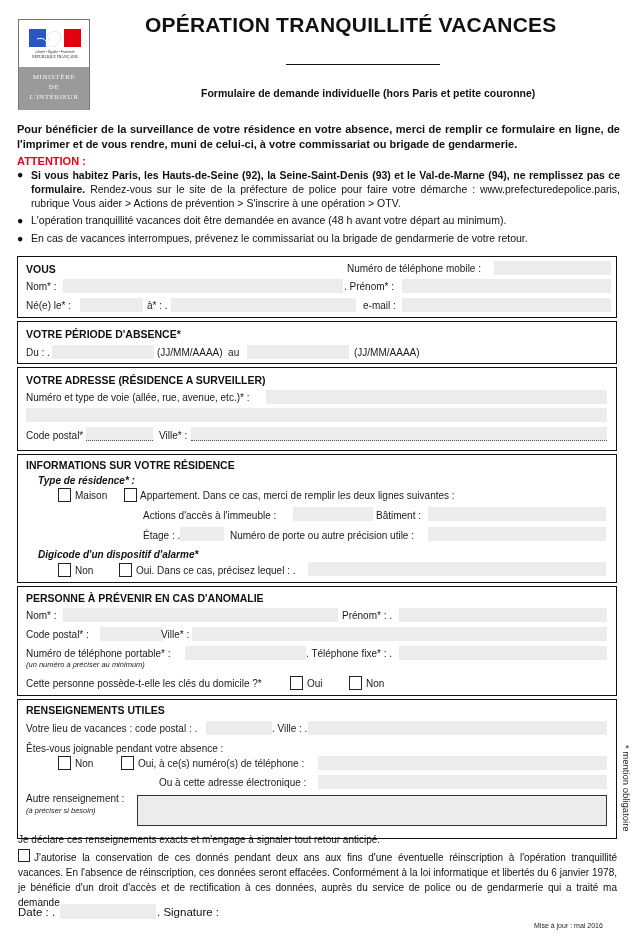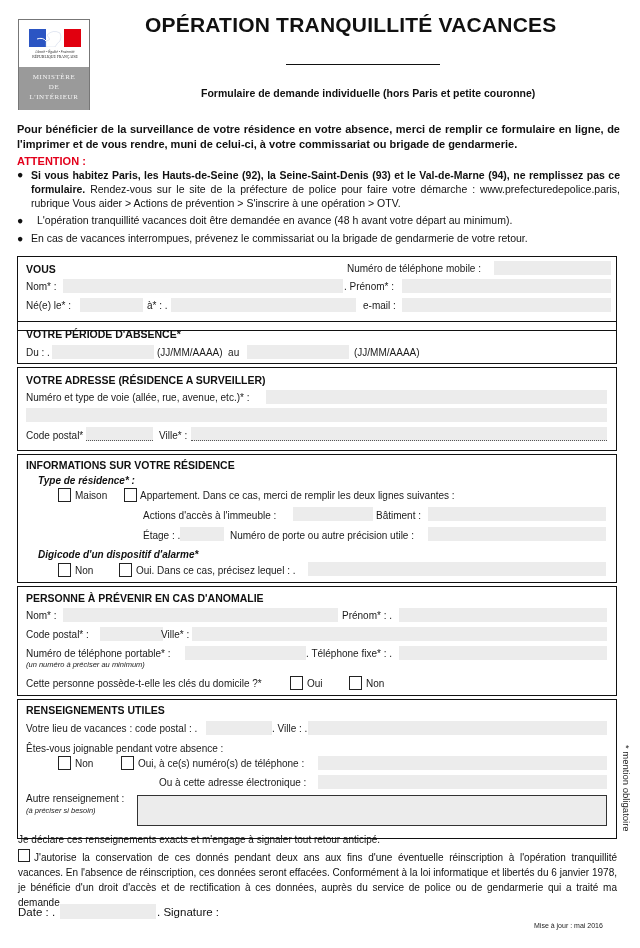--- a/index.html
+++ b/index.html
@@ -50,28 +50,28 @@
 <div class="abs" style="left:17px; top:155px; font-size:11px; font-weight:bold; color:#e3001b;">ATTENTION :</div>
 
 <div class="bullet" style="left:17px; top:168px; width:603px;">
   <span style="position:absolute; left:0; top:0;">●</span>
   <div style="margin-left:14px; text-align:justify; font-size:10.5px; line-height:14px;">
     <b>Si vous habitez Paris, les Hauts-de-Seine (92), la Seine-Saint-Denis (93) et le Val-de-Marne (94), ne remplissez pas ce formulaire.</b><span> Rendez-vous sur le site de la préfecture de police pour faire votre démarche : www.prefecturedepolice.paris, rubrique Vous aider &gt; Actions de prévention &gt; S'inscrire à une opération &gt; OTV.</span>
   </div>
 </div>
 <div class="bullet" style="left:17px; top:214px; width:603px;">
   <span style="position:absolute; left:0; top:0;">●</span>
-  <div style="margin-left:20px; font-size:10.5px;">L'opération tranquillité vacances doit être demandée en avance (48 h avant votre départ au minimum).</div>
+  <div style="margin-left:14px; font-size:10.5px;">L'opération tranquillité vacances doit être demandée en avance (48 h avant votre départ au minimum).</div>
 </div>
 <div class="bullet" style="left:17px; top:232px; width:603px;">
   <span style="position:absolute; left:0; top:0;">●</span>
   <div style="margin-left:14px; font-size:10.5px;">En cas de vacances interrompues, prévenez le commissariat ou la brigade de gendarmerie de votre retour.</div>
 </div>
 
-<div class="box" style="top:256px; height:75px;">
+<div class="box" style="top:256px; height:62px;">
   <div class="box-title" style="left:8px; top:6px;">VOUS</div>
   <div class="lbl" style="left:329px; top:6px;">Numéro de téléphone mobile :</div>
   <input class="field" style="left: 476px; top: 4px; width: 117px;" value="">
   <div class="lbl" style="left:8px; top:24px;">Nom* :</div>
   <input class="field" style="left: 45px; top: 22px; width: 280px;" value="">
   <div class="lbl" style="left:326px; top:24px;">. Prénom* :</div>
   <input class="field" style="left: 384px; top: 22px; width: 209px;" value="">
   <div class="lbl" style="left:8px; top:43px;">Né(e) le* :</div>
   <input class="field" style="left: 62px; top: 41px; width: 63px;" value="">
   <div class="lbl" style="left:129px; top:43px;">à* : .</div>

